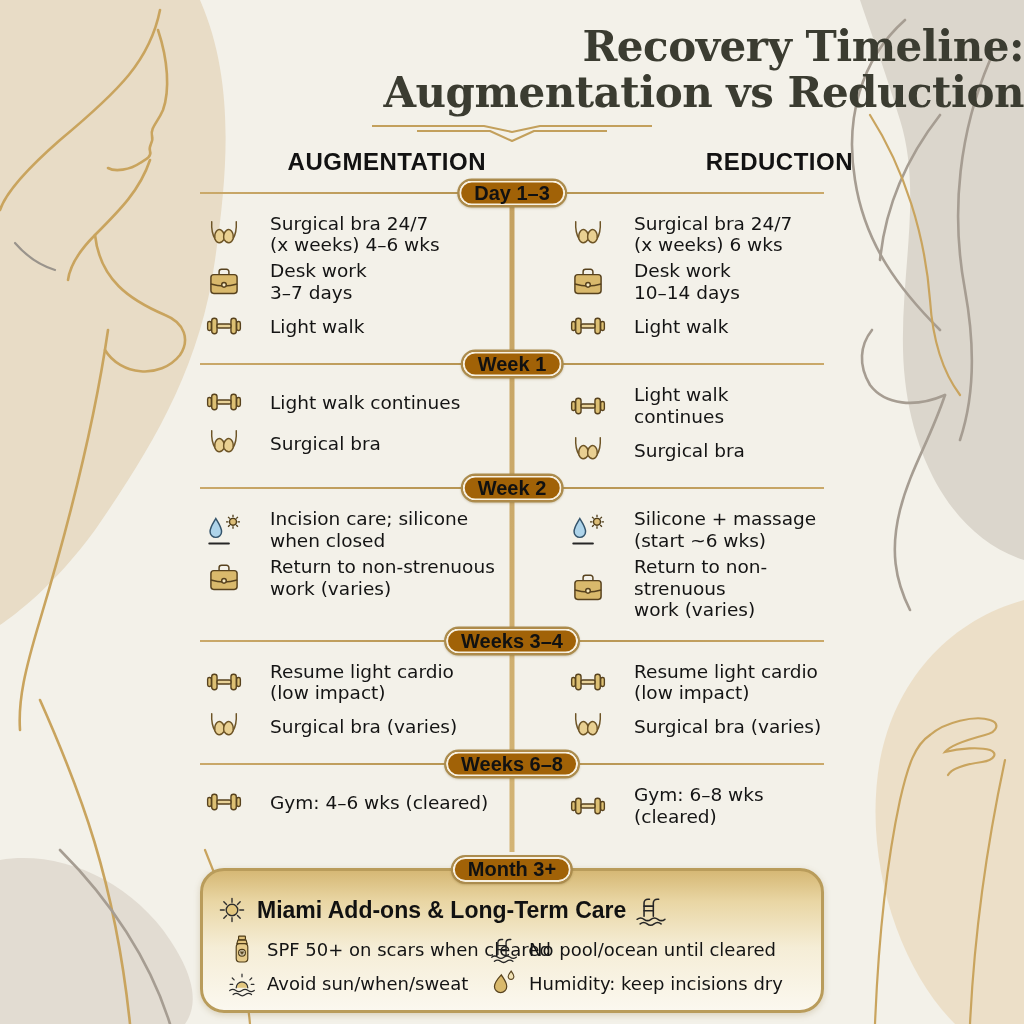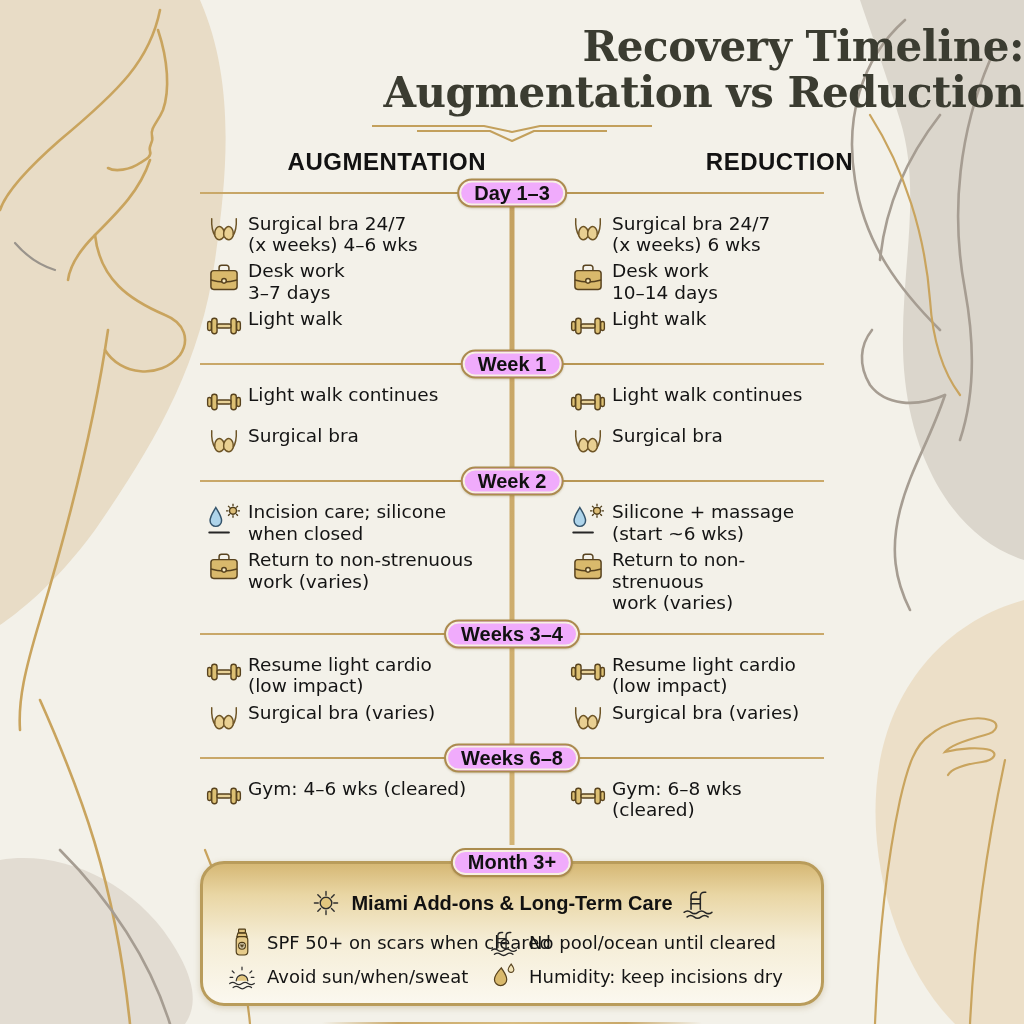--- a/index.html
+++ b/index.html
@@ -19,38 +19,38 @@
   .col-headers .h.left{transform:translateX(-26px)}
   .col-headers .h.right{transform:translateX(29px)}
 
   .timeline{width:624px;margin:2px auto 0;position:relative;padding-bottom:20px}
   .spine{position:absolute;left:50%;transform:translateX(-50%);top:15px;bottom:0;width:5px;
          background:linear-gradient(180deg,#c4a160,#d3b475);z-index:0}
   .rule{position:relative;height:30px;z-index:1}
   .rule-line{position:absolute;left:0;right:0;top:14px;height:2px;
              background:linear-gradient(90deg,#caa96a,#b3914e,#caa96a)}
   .pill{position:absolute;left:50%;top:50%;transform:translate(-50%,-50%);z-index:2;
-        background:#f0abfc;border:2.5px solid #ab8c4e;border-radius:17px;padding:1px 15px;
+        background:#a16207;border:2.5px solid #ab8c4e;border-radius:17px;padding:1px 15px;
         font-weight:bold;font-size:20px;white-space:nowrap;color:#111;
         box-shadow:inset 0 0 0 2px #f7f1e2,0 1px 2px rgba(120,90,30,.25)}
   .items{display:flex;position:relative;z-index:1}
   .col{width:50%;padding:5px 0 5px 6px;display:flex;flex-direction:column;gap:5px}
   .col.right{padding-left:58px}
-  .item{display:flex;align-items:flex-start;gap:6px}
+  .item{display:flex;align-items:center;gap:28px}
   .item .icon{flex:none;width:36px;height:36px}
   .icon svg{width:100%;height:100%;display:block}
   .item .txt{font-family:"DejaVu Sans",sans-serif;font-size:18.5px;line-height:1.16;
              white-space:pre-line;color:#141414}
 
   .care-box{width:624px;margin:16px auto 16px;position:relative;border:3px solid #b99c5b;border-radius:24px;
             background:linear-gradient(180deg,#d6b875 0%,#e9d6a4 22%,#f5edd6 55%,#fbf8ef 100%);
             padding:22px 12px 12px;box-shadow:0 2px 6px rgba(140,110,50,.25)}
   .pill.on-box{top:-16px;transform:translateX(-50%)}
-  .care-title{display:flex;align-items:center;justify-content:center;gap:8px;
-              font-weight:bold;font-size:20px;color:#111}
+  .care-title{display:flex;align-items:center;gap:8px;
+              font-weight:bold;font-size:23px;color:#111}
   .care-title .icon{width:34px;height:34px}
   .care-items{display:grid;grid-template-columns:250px 1fr;gap:4px 12px;margin-top:7px;padding:0 12px}
   .care-item{display:flex;align-items:center;gap:10px}
   .care-item .icon{flex:none;width:30px;height:30px}
   .care-item .txt{font-family:"DejaVu Sans",sans-serif;font-size:18px;color:#141414;white-space:nowrap}
 
   .footer{margin-top:16px;text-align:center}
   .footer-divider{width:380px;height:2px;margin:0 auto;
      background:linear-gradient(90deg,rgba(201,168,104,0),#c9a868 20%,#d8bc80 50%,#c9a868 80%,rgba(201,168,104,0))}
 </style>

